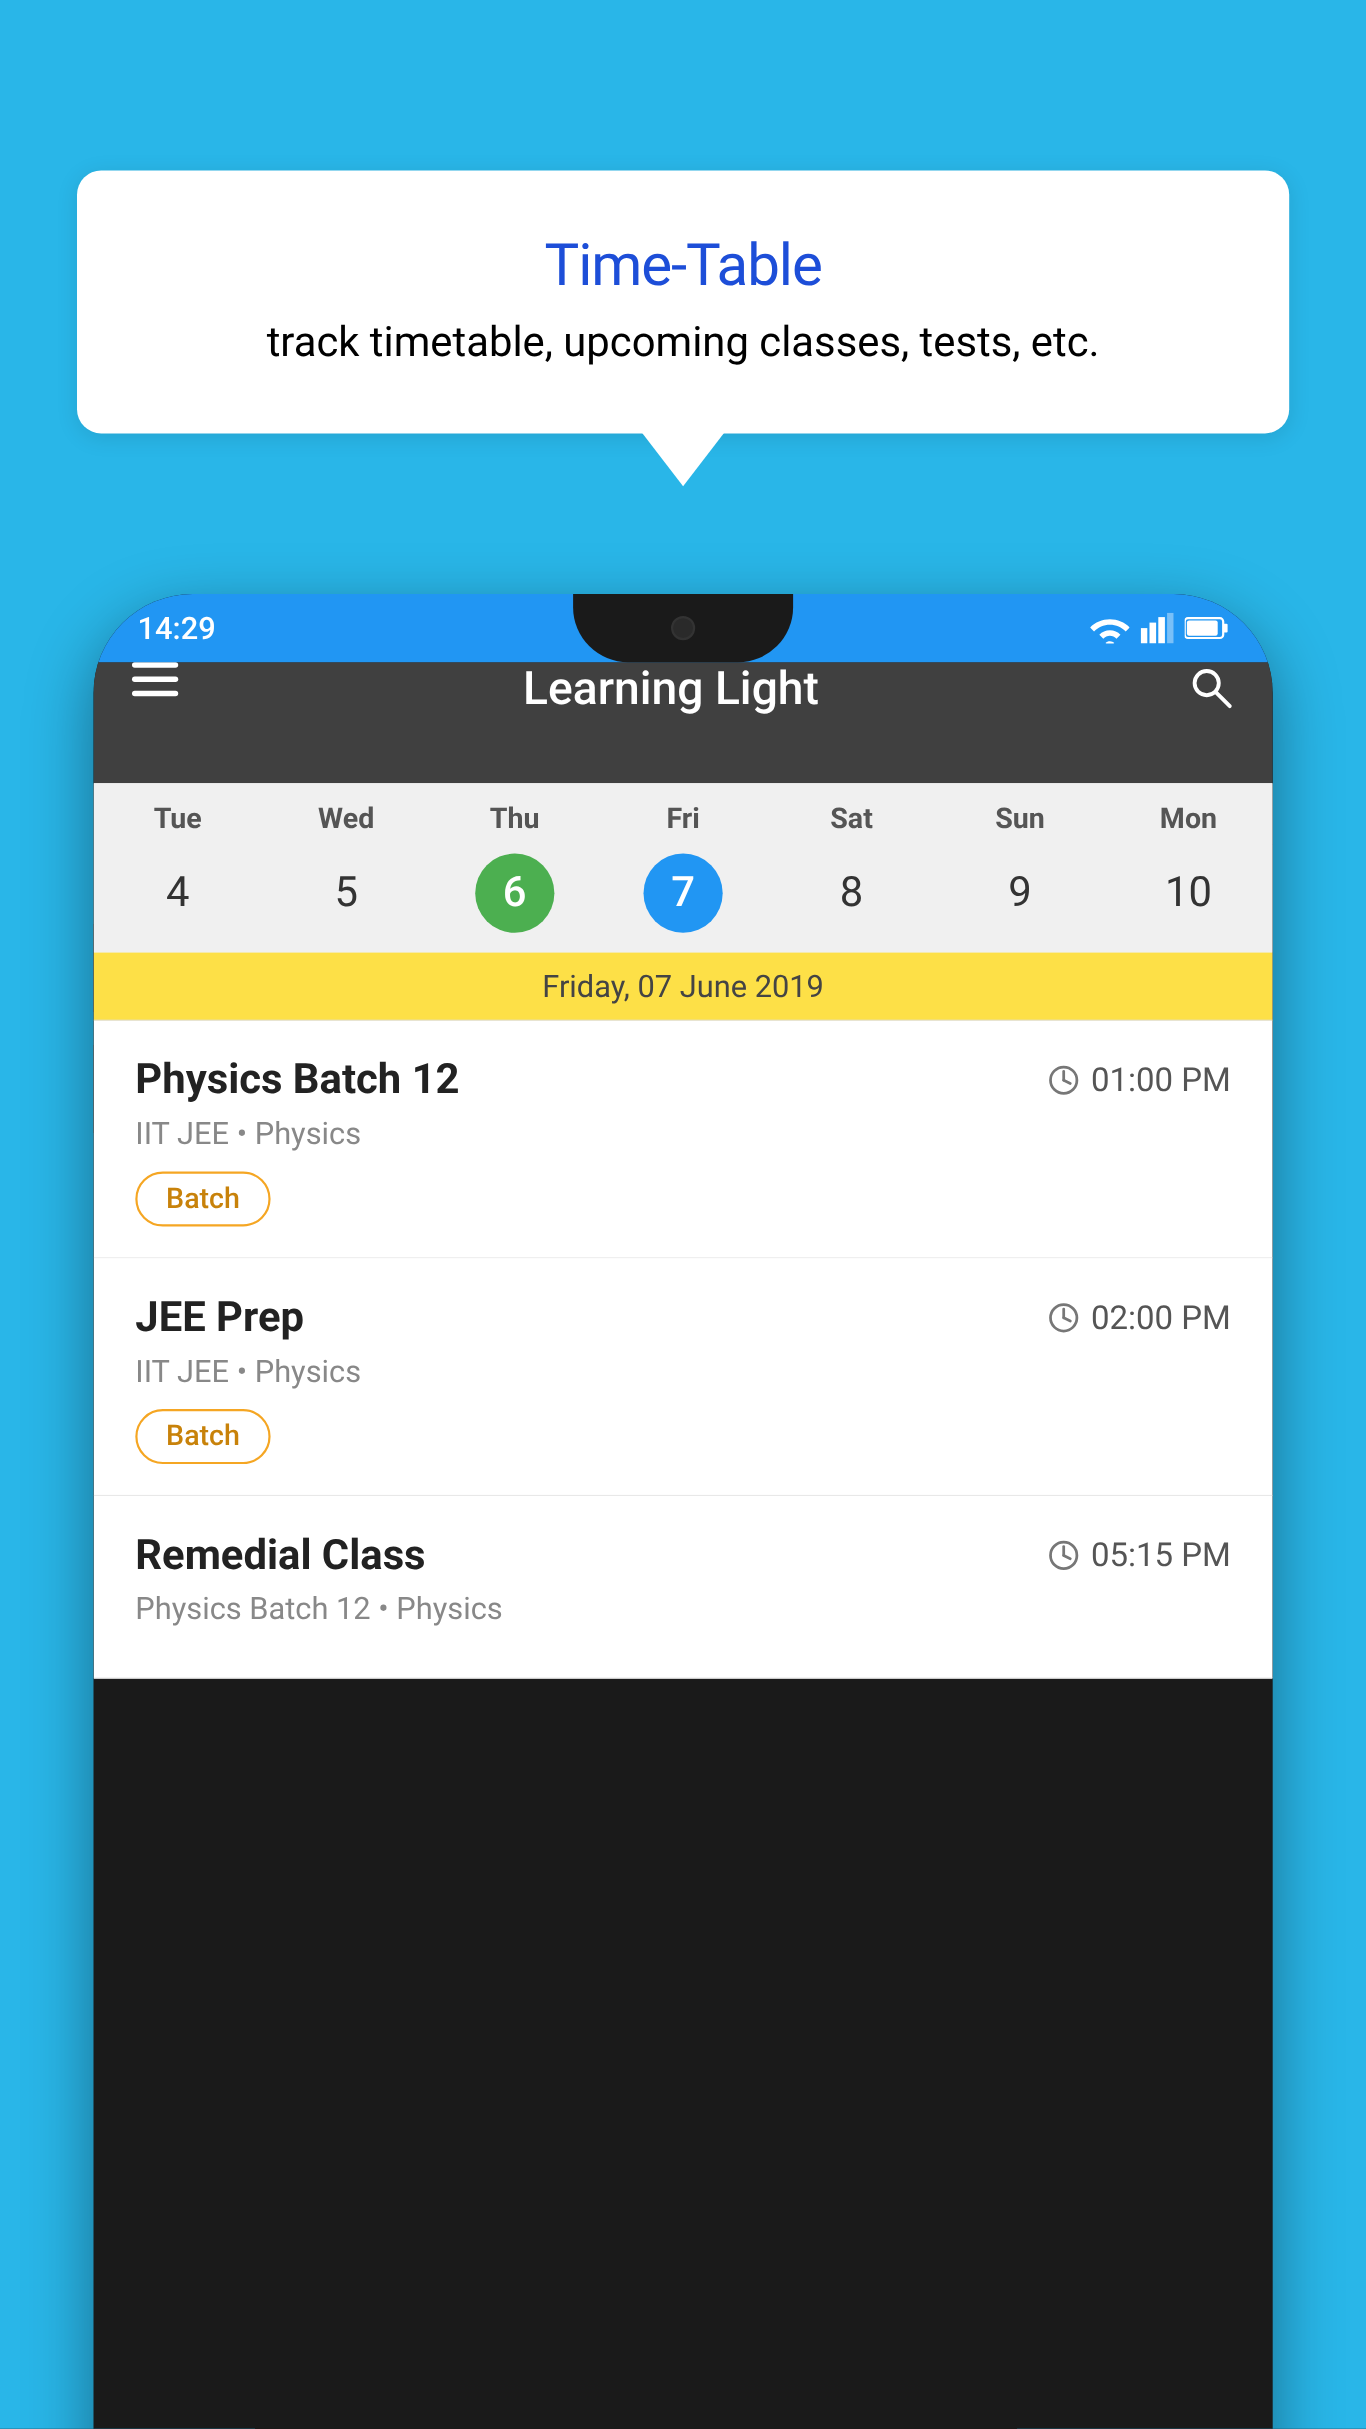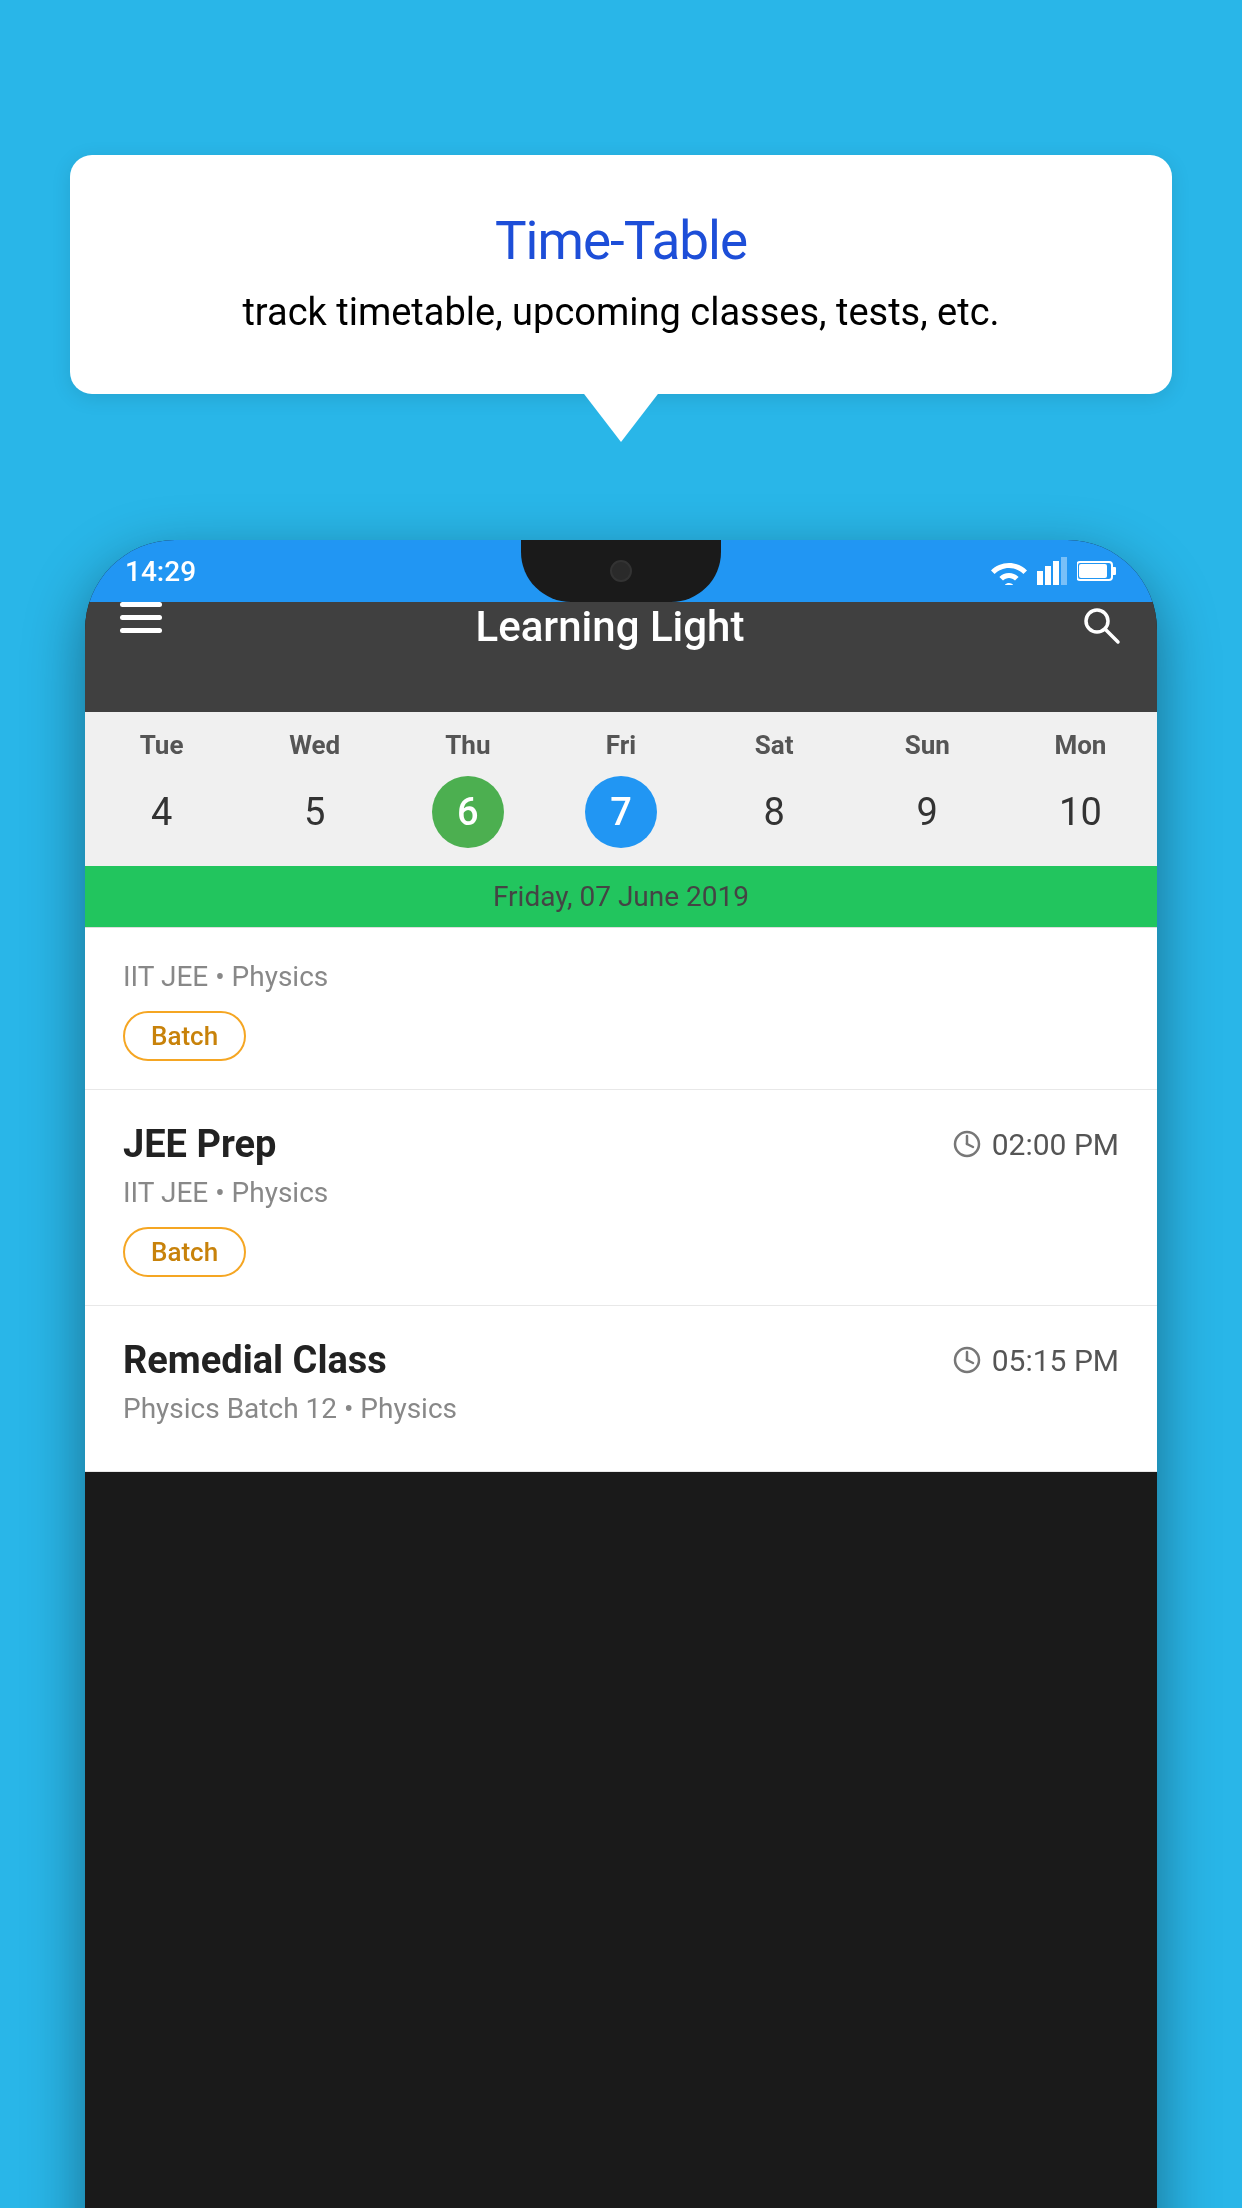--- a/index.html
+++ b/index.html
@@ -220,21 +220,21 @@
       background: #4caf50;
       color: white;
     }
 
     .day-circle.blue {
       background: #2196f3;
       color: white;
     }
 
     .selected-date {
-      background: #22c55e;
+      background: #fde047;
       text-align: center;
       padding: 14px;
       font-size: 28px;
       color: #444;
       border-bottom: 1px solid #ddd;
     }
 
     
     .schedule-list {
       background: white;
@@ -410,20 +410,31 @@
           <div class="day-number">8</div>
           <div class="day-number">9</div>
           <div class="day-number">10</div>
         </div>
         <div class="selected-date">Friday, 07 June 2019</div>
       </div>
 
       <div class="schedule-list">
 
         <div class="schedule-item">
+          <div class="schedule-item-header">
+            <div class="schedule-item-title">Physics Batch 12</div>
+            <div class="schedule-item-time">
+              <svg width="30" height="30" viewBox="0 0 30 30" fill="none">
+                <circle cx="15" cy="15" r="12" stroke="#777" stroke-width="2.5"></circle>
+                <line x1="15" y1="7" x2="15" y2="15" stroke="#777" stroke-width="2.5" stroke-linecap="round"></line>
+                <line x1="15" y1="15" x2="21" y2="18" stroke="#777" stroke-width="2.5" stroke-linecap="round"></line>
+              </svg>
+              <span>01:00 PM</span>
+            </div>
+          </div>
           <div class="schedule-item-subtitle">IIT JEE • Physics</div>
           <div class="batch-badge">Batch</div>
         </div>
 
         <div class="schedule-item">
           <div class="schedule-item-header">
             <div class="schedule-item-title">JEE Prep</div>
             <div class="schedule-item-time">
               <svg width="30" height="30" viewBox="0 0 30 30" fill="none">
                 <circle cx="15" cy="15" r="12" stroke="#777" stroke-width="2.5"></circle>

